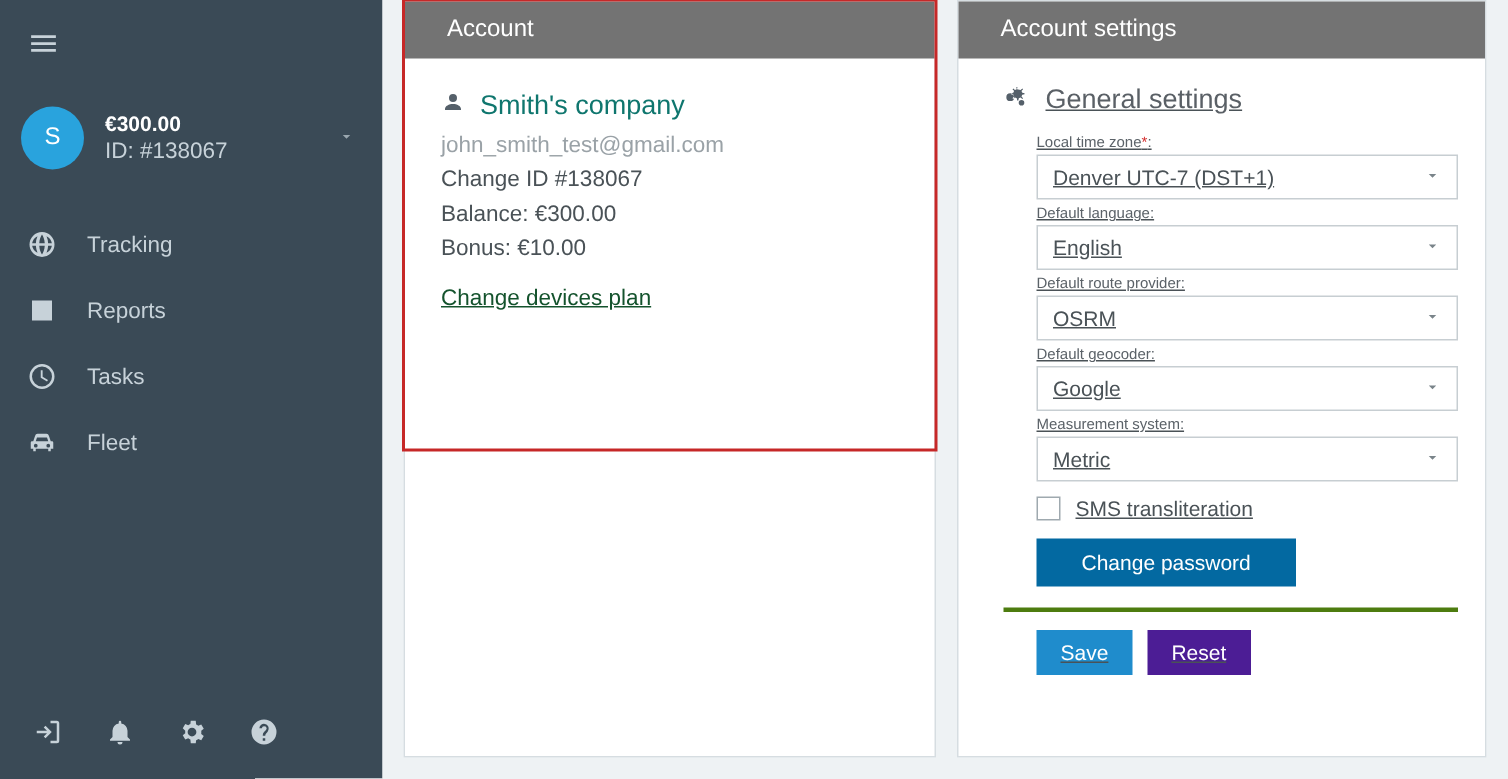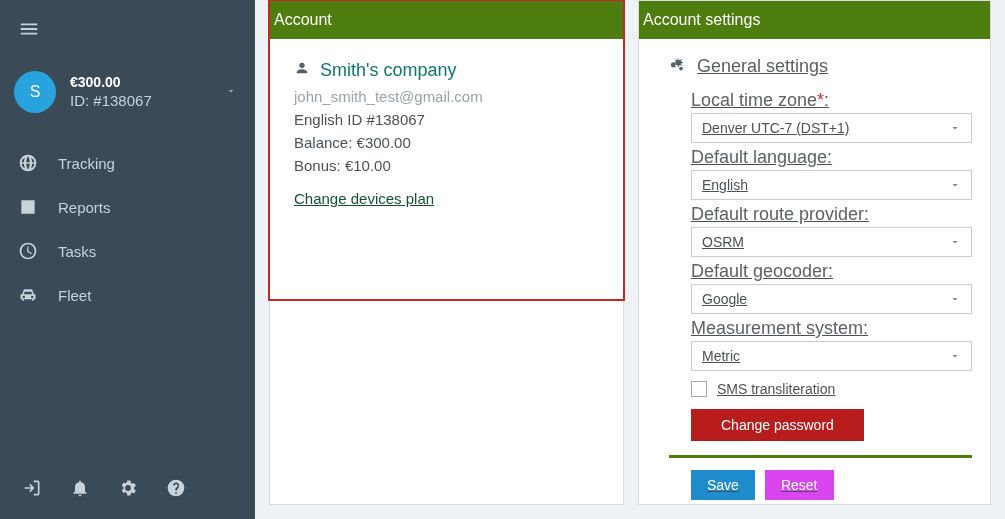--- a/index.html
+++ b/index.html
@@ -26,52 +26,52 @@
 
   .sidebar-footer { margin-top: auto; display: flex; align-items: center; gap: 28px; padding: 18px 22px; }
   .sidebar-footer .ficon svg { width: 20px; height: 20px; fill: #c7d2d9; }
   .sidebar-footer .ficon { cursor: pointer; display: inline-flex; }
 
   
   .main { flex: 1; display: flex; gap: 14px; padding: 0 14px 14px 14px; background: #eef2f4; }
   .panel { background: #fff; border: 1px solid #d6dde1; display: flex; flex-direction: column; }
   .panel.left { width: 355px; }
   .panel.right { flex: 1; }
-  .panel-header { background: #4d7c0f; color: #fff; font-size: 16px; padding: 10px 4px; }
+  .panel-header { background: #737373; color: #fff; font-size: 16px; padding: 10px 28px; }
   .panel-body { padding: 20px 24px 24px 24px; font-size: 15px; color: #4a5257; }
   .panel.left { position: relative; }
   .highlight-border { position: absolute; inset: -2px; border: 2px solid #c62828; pointer-events: none; z-index: 5; height: 302px; }
 
   .company-row { display: flex; align-items: center; font-size: 18px; color: #0f766e; margin-bottom: 6px; }
   .company-row svg { width: 16px; height: 18px; margin-right: 10px; fill: #55606a; }
   .email-row { color: #9aa2a7; margin-bottom: 6px; }
   .info-line { margin-top: 6px; }
   .info-line .lbl { color: #4a5257; }
   .info-line .val { color: #4a5257; }
   .link { color: #14532d; text-decoration: underline; display: inline-block; margin-top: 16px; cursor: pointer; }
 
   .settings-row { display: flex; align-items: center; font-size: 18px; color: #5a6066; margin-bottom: 12px; }
   .settings-row svg { width: 18px; height: 18px; margin-right: 10px; fill: #55606a; }
 
   .field { margin-left: 22px; margin-bottom: 4px; }
-  .field-label { font-size: 18px; color: #5b6268; margin-bottom: 2px; }
+  .field-label { font-size: 10px; color: #5b6268; margin-bottom: 2px; }
   .req { color: #d32f2f; }
   .select { position: relative; border: 1px solid #c7ced2; height: 30px; display: flex; align-items: center; padding: 0 10px; cursor: pointer; background: #fff; }
   .select .sval { flex: 1; color: #4a5257; font-size: 14px; }
   .select .caret svg { width: 12px; height: 12px; fill: #7a848a; }
 
   .checkbox-row { display: flex; align-items: center; margin: 10px 0 12px 22px; }
   .checkbox-box { width: 16px; height: 16px; border: 1px solid #9fa9af; margin-right: 10px; cursor: pointer; background: #fff; }
   .checkbox-label { color: #4a5257; font-size: 14px; }
 
-  .btn-primary { display: inline-block; background: #b91c1c; color: #fff; border: none; padding: 8px 30px; font-size: 14px; cursor: pointer; margin-left: 22px; }
+  .btn-primary { display: inline-block; background: #0369a1; color: #fff; border: none; padding: 8px 30px; font-size: 14px; cursor: pointer; margin-left: 22px; }
 
   .footer-buttons { border-top: 3px solid #4d7c0f; margin-top: 14px; padding: 12px 22px; display: flex; gap: 10px; }
   .btn-save { background: #1f8ccc; color: #fff; border: none; padding: 7px 16px; font-size: 14px; cursor: pointer; }
-  .btn-reset { background: #d946ef; color: #fff; border: none; padding: 7px 16px; font-size: 14px; cursor: pointer; }
+  .btn-reset { background: #4c1d95; color: #fff; border: none; padding: 7px 16px; font-size: 14px; cursor: pointer; }
 </style>
 </head>
 <body>
 
 <div class="app">
 
   <div class="sidebar">
     <div class="hamburger">
       <span>
         <svg viewBox="0 0 24 24">
@@ -171,21 +171,21 @@
         <div class="company-row">
           <span>
             <svg viewBox="0 0 24 24">
                 <path d="M12 12a4 4 0 10-4-4 4 4 0 004 4zm0 2c-4 0-8 2-8 5v1h16v-1c0-3-4-5-8-5z"></path>
               </svg>
           </span>
           <span>Smith's company</span>
         </div>
         <div class="email-row">john_smith_test@gmail.com</div>
         <div class="info-line">
-          <span class="lbl">English ID #</span><span class="val">138067</span>
+          <span class="lbl">Change ID #</span><span class="val">138067</span>
         </div>
         <div class="info-line">
           <span class="lbl">Balance: </span><span class="val">€300.00</span>
         </div>
         <div class="info-line">
           <span class="lbl">Bonus: </span><span class="val">€10.00</span>
         </div>
         <a class="link">Change devices plan</a>
       </div>
     </div>

